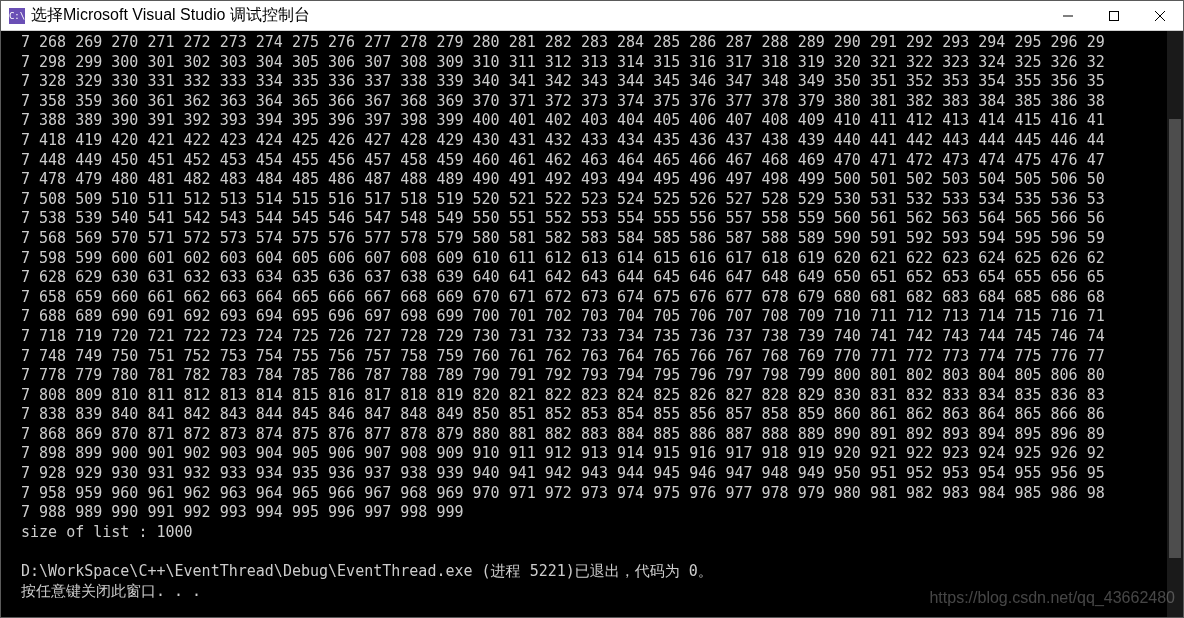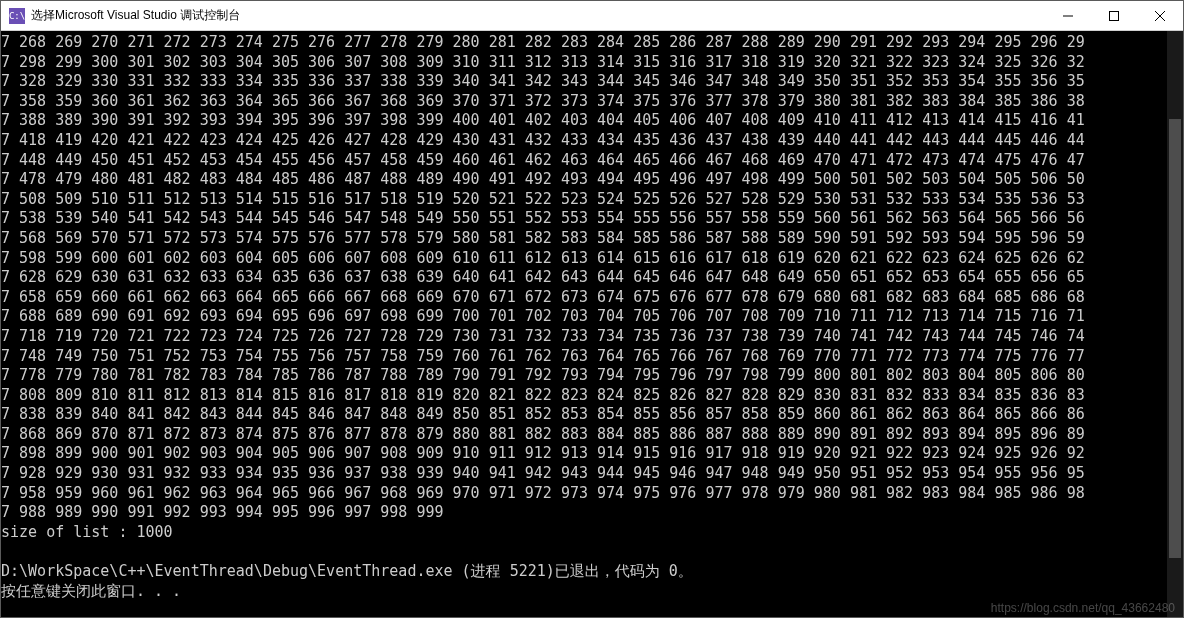--- a/index.html
+++ b/index.html
@@ -33,21 +33,21 @@
     margin: 0 6px 0 8px;
     background: #6a4fb5;
     display: inline-flex;
     align-items: center;
     justify-content: center;
     font-size: 9px;
     color: #fff;
     font-family: Consolas, monospace;
   }
   .title-text {
-    font-size: 12px;
+    font-size: 16px;
     color: #000;
     flex: 1;
     white-space: nowrap;
     overflow: hidden;
   }
   .win-controls {
     display: flex;
     height: 100%;
   }
   .win-btn {
@@ -60,20 +60,21 @@
     color: #000;
     font-family: "Segoe UI Symbol", sans-serif;
   }
   .win-btn svg { stroke: #000; stroke-width: 1; fill: none; }
   .console-area {
     flex: 1;
     background: #000;
     position: relative;
     overflow: hidden;
     display: flex;
+    padding-left: 20px;
   }
   .console-content {
     flex: 1;
     padding: 2px 0 2px 0;
     font-family: "NSimSun", "SimSun", Consolas, monospace;
     font-size: 15px;
     line-height: 19.6px;
     color: #ccc;
     white-space: pre;
     overflow: hidden;
@@ -87,23 +88,23 @@
   .scroll-thumb {
     position: absolute;
     left: 2px; right: 2px;
     top: 15%;
     height: 75%;
     background: #4d4d4d;
   }
   .watermark {
     position: absolute;
     right: 8px;
-    bottom: 2px;
+    bottom: 10px;
     color: rgba(200,200,200,0.35);
-    font-size: 12px;
+    font-size: 16px;
     font-family: Arial, sans-serif;
     pointer-events: none;
   }
 </style>
 </head>
 <body>
 
 <div class="window">
   <div class="titlebar">
     <span class="app-icon">C:\</span>

